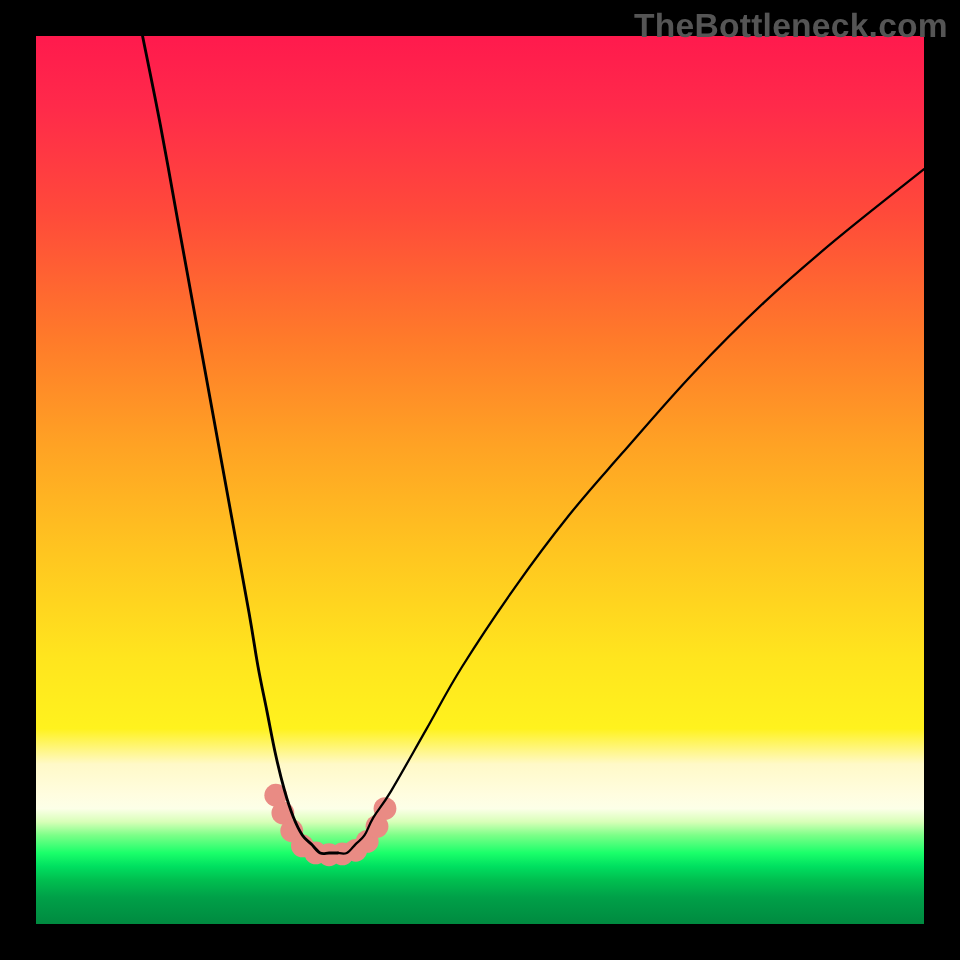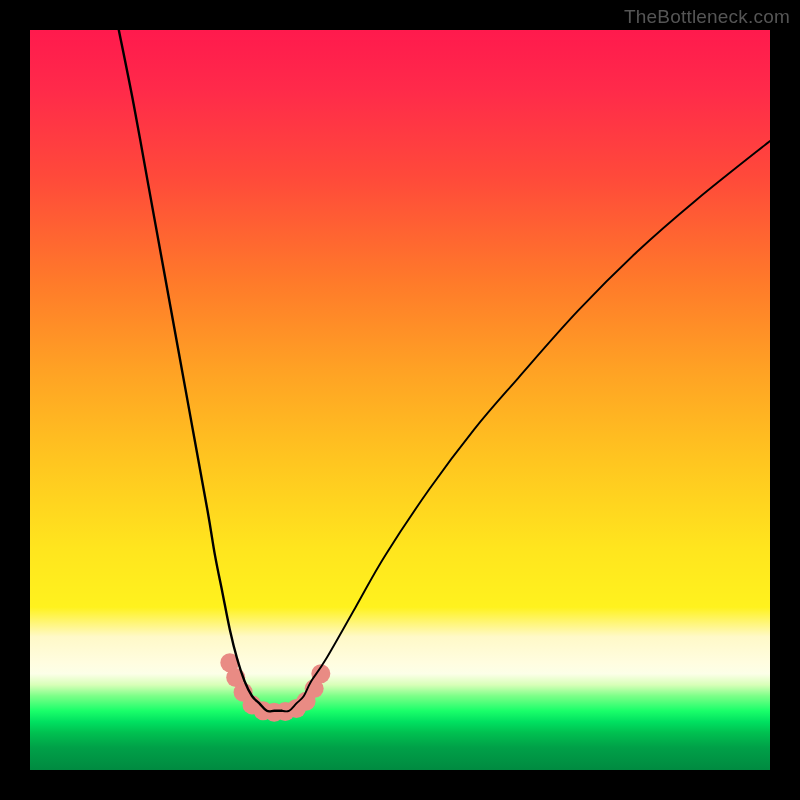--- a/index.html
+++ b/index.html
@@ -45,23 +45,23 @@
       #00c050 95%,
       #00a048 97%,
       #008a40 100%
     );
   }
   .watermark {
     position: absolute;
     top: 6px;
     right: 10px;
     color: #555;
-    font-size: 19px;
+    font-size: 28px;
     letter-spacing: 0.2px;
-    font-weight: 400;
+    font-weight: 700;
     user-select: none;
   }
   svg.curves {
     position: absolute;
     left: 0;
     top: 0;
     width: 740px;
     height: 740px;
     overflow: visible;
   }

